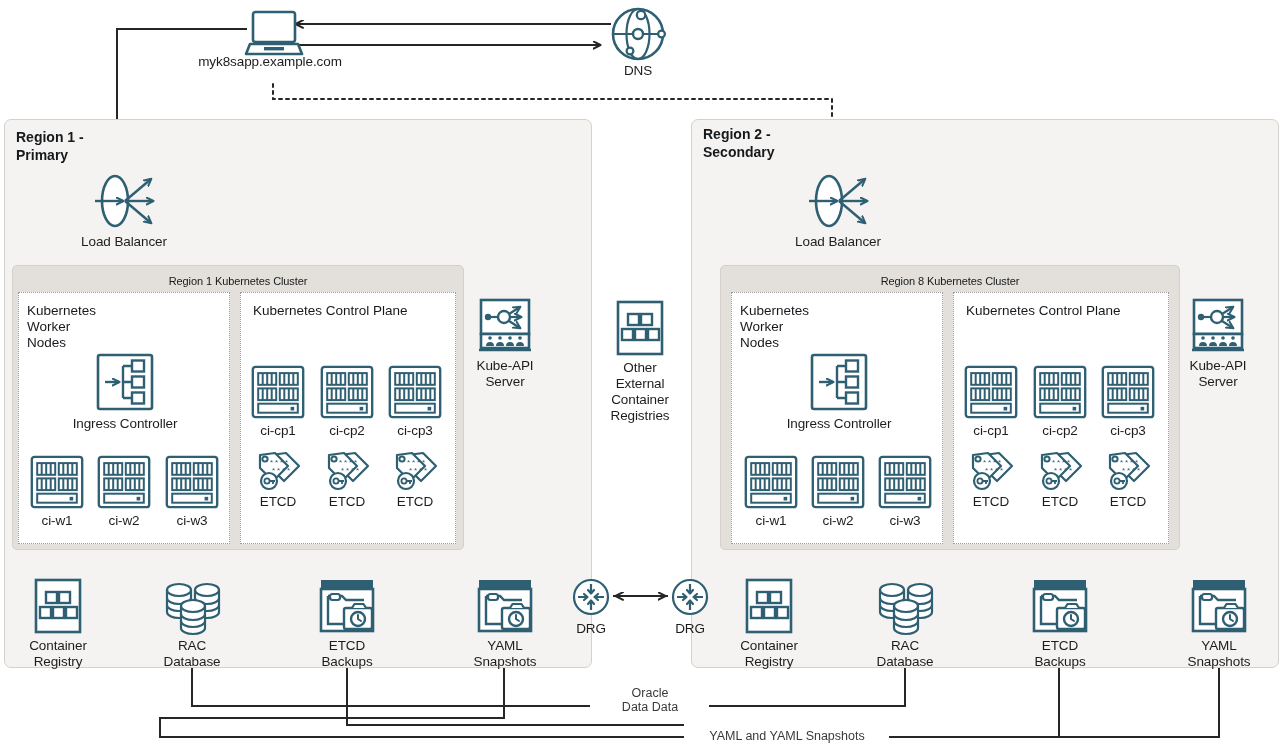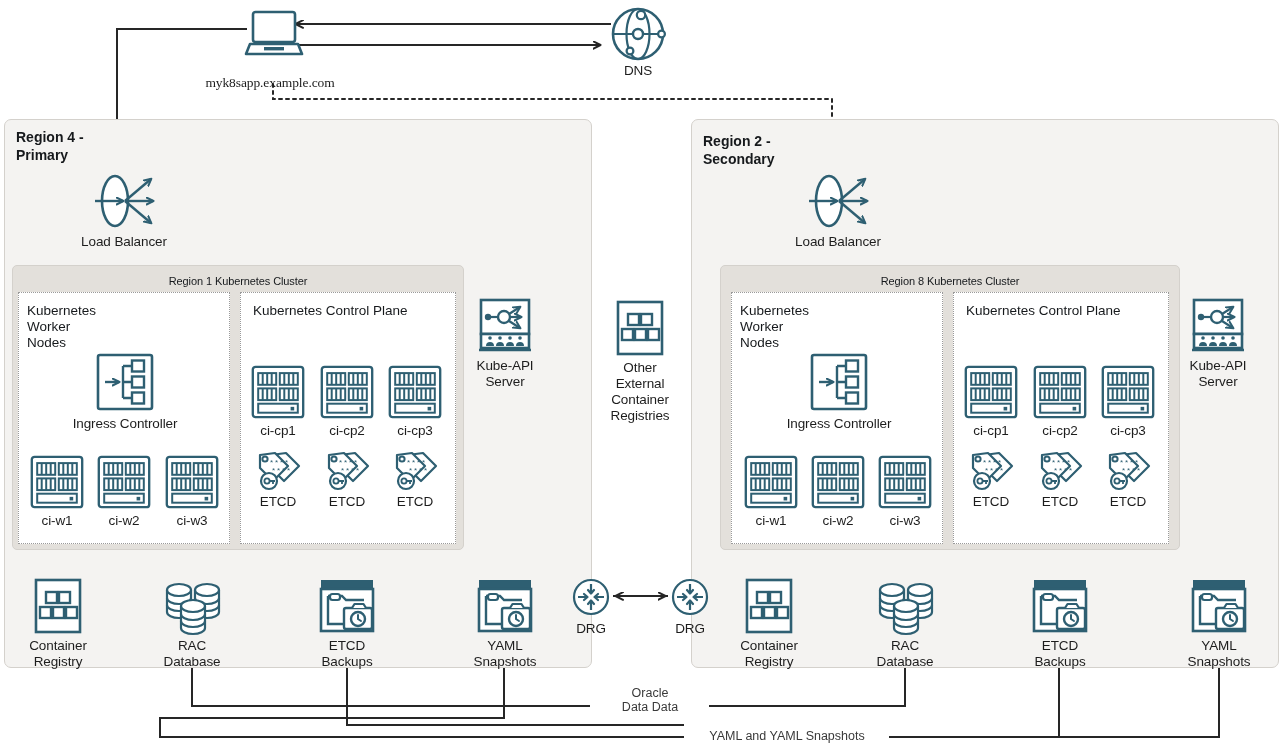--- a/index.html
+++ b/index.html
@@ -141,37 +141,37 @@
     <path class="w" d="M1059,737 L1059,648" marker-end="url(#ah)"></path>
   </svg>
 
   <div class="icon" style="left:246px;top:10px;">
     <svg width="56" height="48" viewBox="0 0 56 48">
       <rect x="7" y="2" width="42" height="30" rx="2.5" fill="#fff" stroke="#2e5f72" stroke-width="2.6"></rect>
       <path d="M4 34 L52 34 L56 44 L0 44 Z" fill="#fff" stroke="#2e5f72" stroke-width="2.6" stroke-linejoin="round"></path>
       <rect x="18" y="37" width="20" height="3.4" fill="#2e5f72"></rect>
     </svg>
   </div>
-  <div class="lbl" style="left:160px;top:75px;width:220px;font-family:Liberation Serif, serif;">myk8sapp.example.com</div>
+  <div class="lbl" style="left:160px;top:54px;width:220px;">myk8sapp.example.com</div>
 
   <div class="icon" style="left:608px;top:4px;">
     <svg width="60" height="60" viewBox="0 0 60 60">
       <circle cx="30" cy="30" r="25" fill="#fff" stroke="#2e5f72" stroke-width="2.6"></circle>
       <ellipse cx="30" cy="30" rx="11.5" ry="25" fill="none" stroke="#2e5f72" stroke-width="2.2"></ellipse>
       <path d="M5 30 H55" stroke="#2e5f72" stroke-width="2.2" fill="none"></path>
       <circle cx="30" cy="30" r="5" fill="#fff" stroke="#2e5f72" stroke-width="2.4"></circle>
       <circle cx="33" cy="11" r="4.2" fill="#fff" stroke="#2e5f72" stroke-width="2.2"></circle>
       <circle cx="53.5" cy="30" r="3.4" fill="#fff" stroke="#2e5f72" stroke-width="2.2"></circle>
       <circle cx="22" cy="47" r="3.4" fill="#fff" stroke="#2e5f72" stroke-width="2.2"></circle>
     </svg>
   </div>
   <div class="lbl" style="left:588px;top:63px;width:100px;">DNS</div>
 
   <div class="region" style="left:4px;top:119px;width:588px;height:549px;"></div>
-  <div class="region-title" style="left:16px;top:129px;">Region 4 -
+  <div class="region-title" style="left:16px;top:129px;">Region 1 -
 Primary</div>
 
   <div class="icon" style="left:95px;top:170px;">
     <svg width="78" height="62" viewBox="0 0 78 62">
       <ellipse cx="20" cy="31" rx="13" ry="25" fill="#fff" stroke="#2e5f72" stroke-width="2.6"></ellipse>
       <path d="M0 31 H28" stroke="#2e5f72" stroke-width="2.4" marker-end="url(#ahb)"></path>
       <defs>
         <marker id="ahb" markerWidth="9" markerHeight="9" refX="7" refY="4.5" orient="auto" markerUnits="userSpaceOnUse">
           <path d="M0.5,1 L7.5,4.5 L0.5,8" fill="none" stroke="#2e5f72" stroke-width="2" stroke-linecap="round" stroke-linejoin="round"></path>
         </marker>
@@ -480,21 +480,21 @@
           <rect x="33" y="29" width="11" height="11"></rect>
       </g>
     </svg>
   </div>
   <div class="lbl" style="left:590px;top:360px;width:100px;">Other
 External
 Container
 Registries</div>
 
   <div class="region" style="left:691px;top:119px;width:588px;height:549px;"></div>
-  <div class="region-title" style="left:703px;top:133px;">Region 2 -
+  <div class="region-title" style="left:703px;top:126px;">Region 2 -
 Secondary</div>
 
   <div class="icon" style="left:809px;top:170px;">
     <svg width="78" height="62" viewBox="0 0 78 62">
       <ellipse cx="20" cy="31" rx="13" ry="25" fill="#fff" stroke="#2e5f72" stroke-width="2.6"></ellipse>
       <path d="M0 31 H28" stroke="#2e5f72" stroke-width="2.4" fill="none" marker-end="url(#ahb)"></path>
       <path d="M30 31 L56 9" stroke="#2e5f72" stroke-width="2.4" fill="none" marker-end="url(#ahb)"></path>
       <path d="M30 31 L58 31" stroke="#2e5f72" stroke-width="2.4" fill="none" marker-end="url(#ahb)"></path>
       <path d="M30 31 L56 53" stroke="#2e5f72" stroke-width="2.4" fill="none" marker-end="url(#ahb)"></path>
     </svg>

